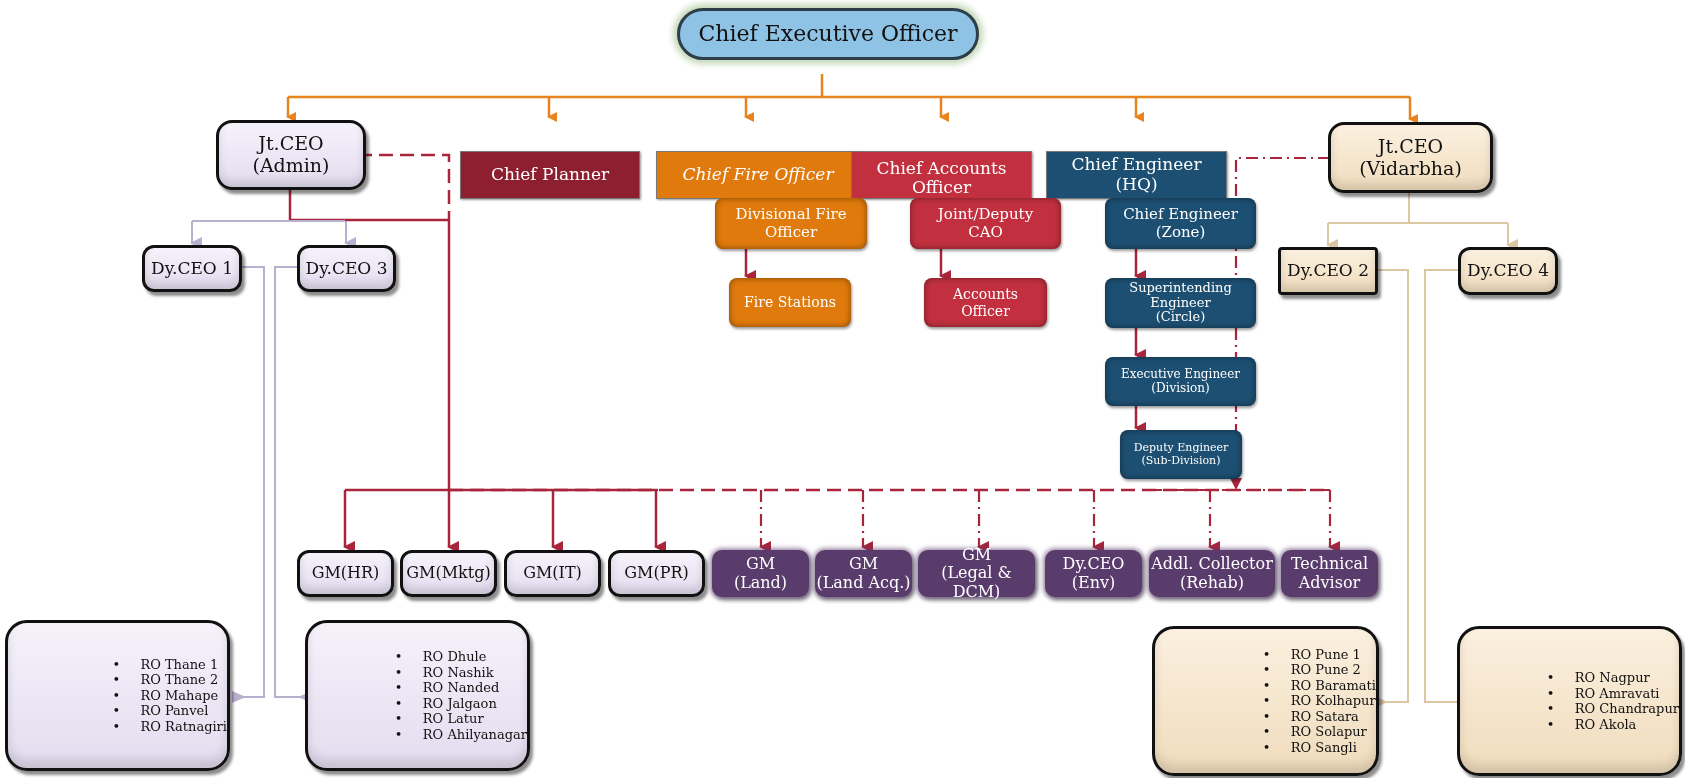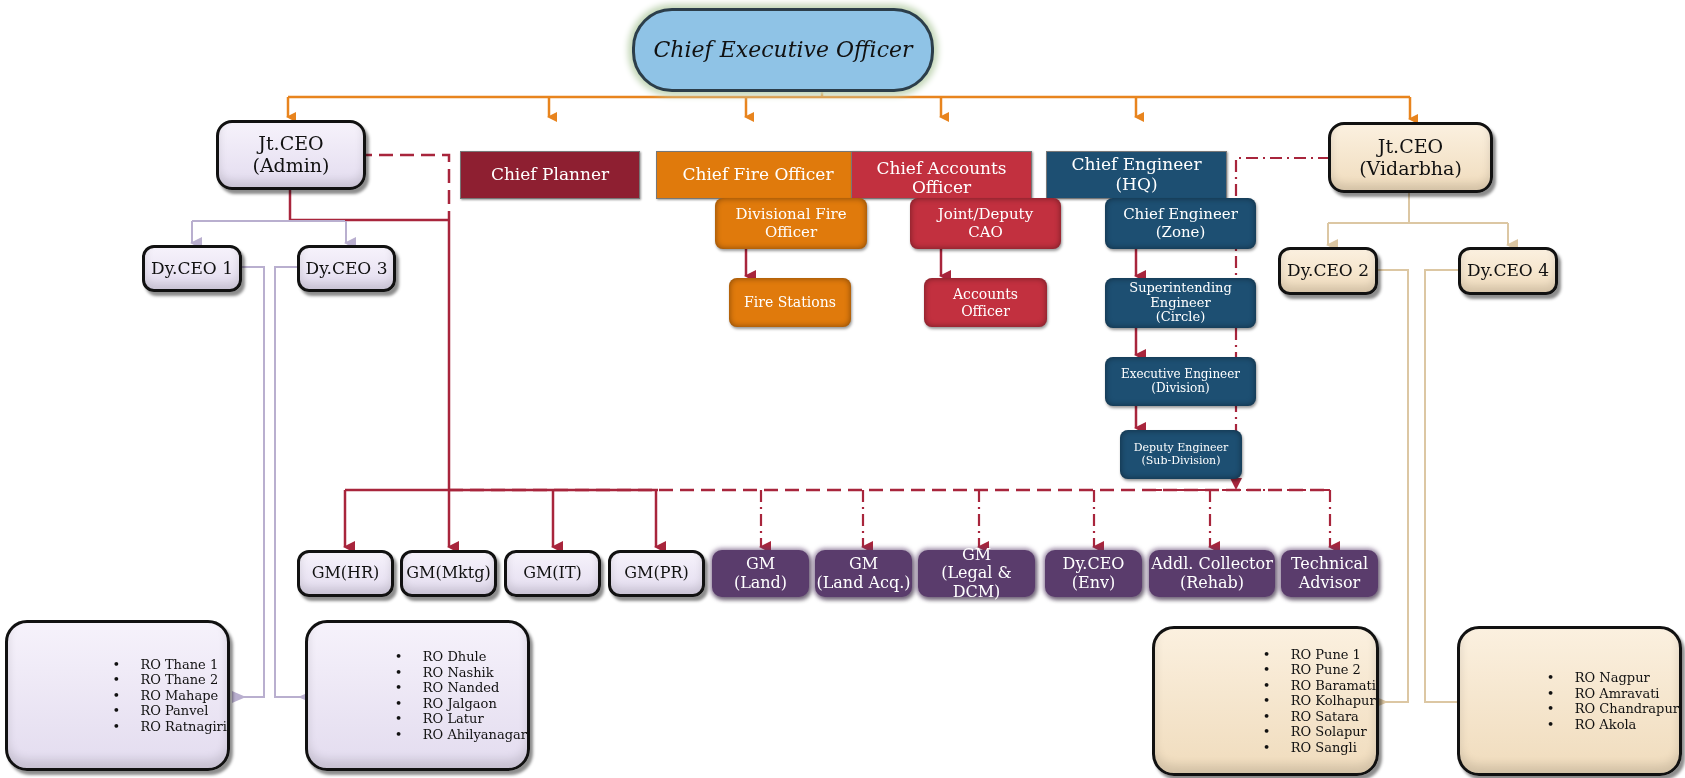--- a/index.html
+++ b/index.html
@@ -109,32 +109,32 @@
   <g stroke="#dcc7a3" stroke-width="2" fill="none">
     <line x1="1409" y1="193" x2="1409" y2="223"></line>
     <line x1="1328" y1="223" x2="1508" y2="223"></line>
     <line x1="1328" y1="223" x2="1328" y2="245" marker-end="url(#at)"></line>
     <line x1="1508" y1="223" x2="1508" y2="245" marker-end="url(#at)"></line>
     <polyline points="1378,270 1408,270 1408,702 1386,702" marker-end="url(#at-h)"></polyline>
     <polyline points="1458,270 1425,270 1425,702 1456,702" marker-end="url(#at-h)"></polyline>
   </g>
 </svg>
 
-<div class="node ceo" style="left:632px;top:8px;width:302px;height:84px;font-style:italic;">
+<div class="node ceo" style="left:677px;top:8px;width:302px;height:52px;">
   <span>Chief Executive Officer</span>
 </div>
 
 <div class="node pill lav" style="left:216px;top:120px;width:150px;height:70px;font-size:19px;">
   <span>Jt.CEO
 (Admin)</span>
 </div>
 <div class="node rect" style="left:460px;top:122px;width:180px;height:48px;background:#8e1f31;">
   <span>Chief Planner</span>
 </div>
-<div class="node rect" style="left:656px;top:122px;width:204px;height:48px;background:#e07a0c;">
+<div class="node rect" style="left:656px;top:122px;width:204px;height:48px;background:#e07a0c;font-style:italic;">
   <span>Chief Fire Officer</span>
 </div>
 <div class="node rect" style="left:851px;top:122px;width:181px;height:48px;background:#c2303f;align-items:flex-end;">
   <span>Chief Accounts
 Officer</span>
 </div>
 <div class="node rect" style="left:1046px;top:122px;width:181px;height:48px;background:#1d4f72;">
   <span>Chief Engineer
 (HQ)</span>
 </div>
@@ -177,21 +177,21 @@
   <span>Deputy Engineer
 (Sub-Division)</span>
 </div>
 
 <div class="node pill lav" style="left:142px;top:245px;width:100px;height:47px;font-size:17px;border-radius:12px;">
   <span>Dy.CEO 1</span>
 </div>
 <div class="node pill lav" style="left:297px;top:245px;width:99px;height:47px;font-size:17px;border-radius:12px;">
   <span>Dy.CEO 3</span>
 </div>
-<div class="node pill tan" style="left:1278px;top:247px;width:100px;height:48px;font-size:17px;border-radius:12px;">
+<div class="node pill tan" style="left:1278px;top:247px;width:100px;height:48px;font-size:17px;border-radius:4px;">
   <span>Dy.CEO 2</span>
 </div>
 <div class="node pill tan" style="left:1458px;top:247px;width:100px;height:48px;font-size:17px;border-radius:12px;">
   <span>Dy.CEO 4</span>
 </div>
 
 <div class="node pill lav" style="left:297px;top:550px;width:97px;height:47px;font-size:16px;border-radius:12px;">
   <span>GM(HR)</span>
 </div>
 <div class="node pill lav" style="left:400px;top:550px;width:97px;height:47px;font-size:16px;border-radius:12px;">

